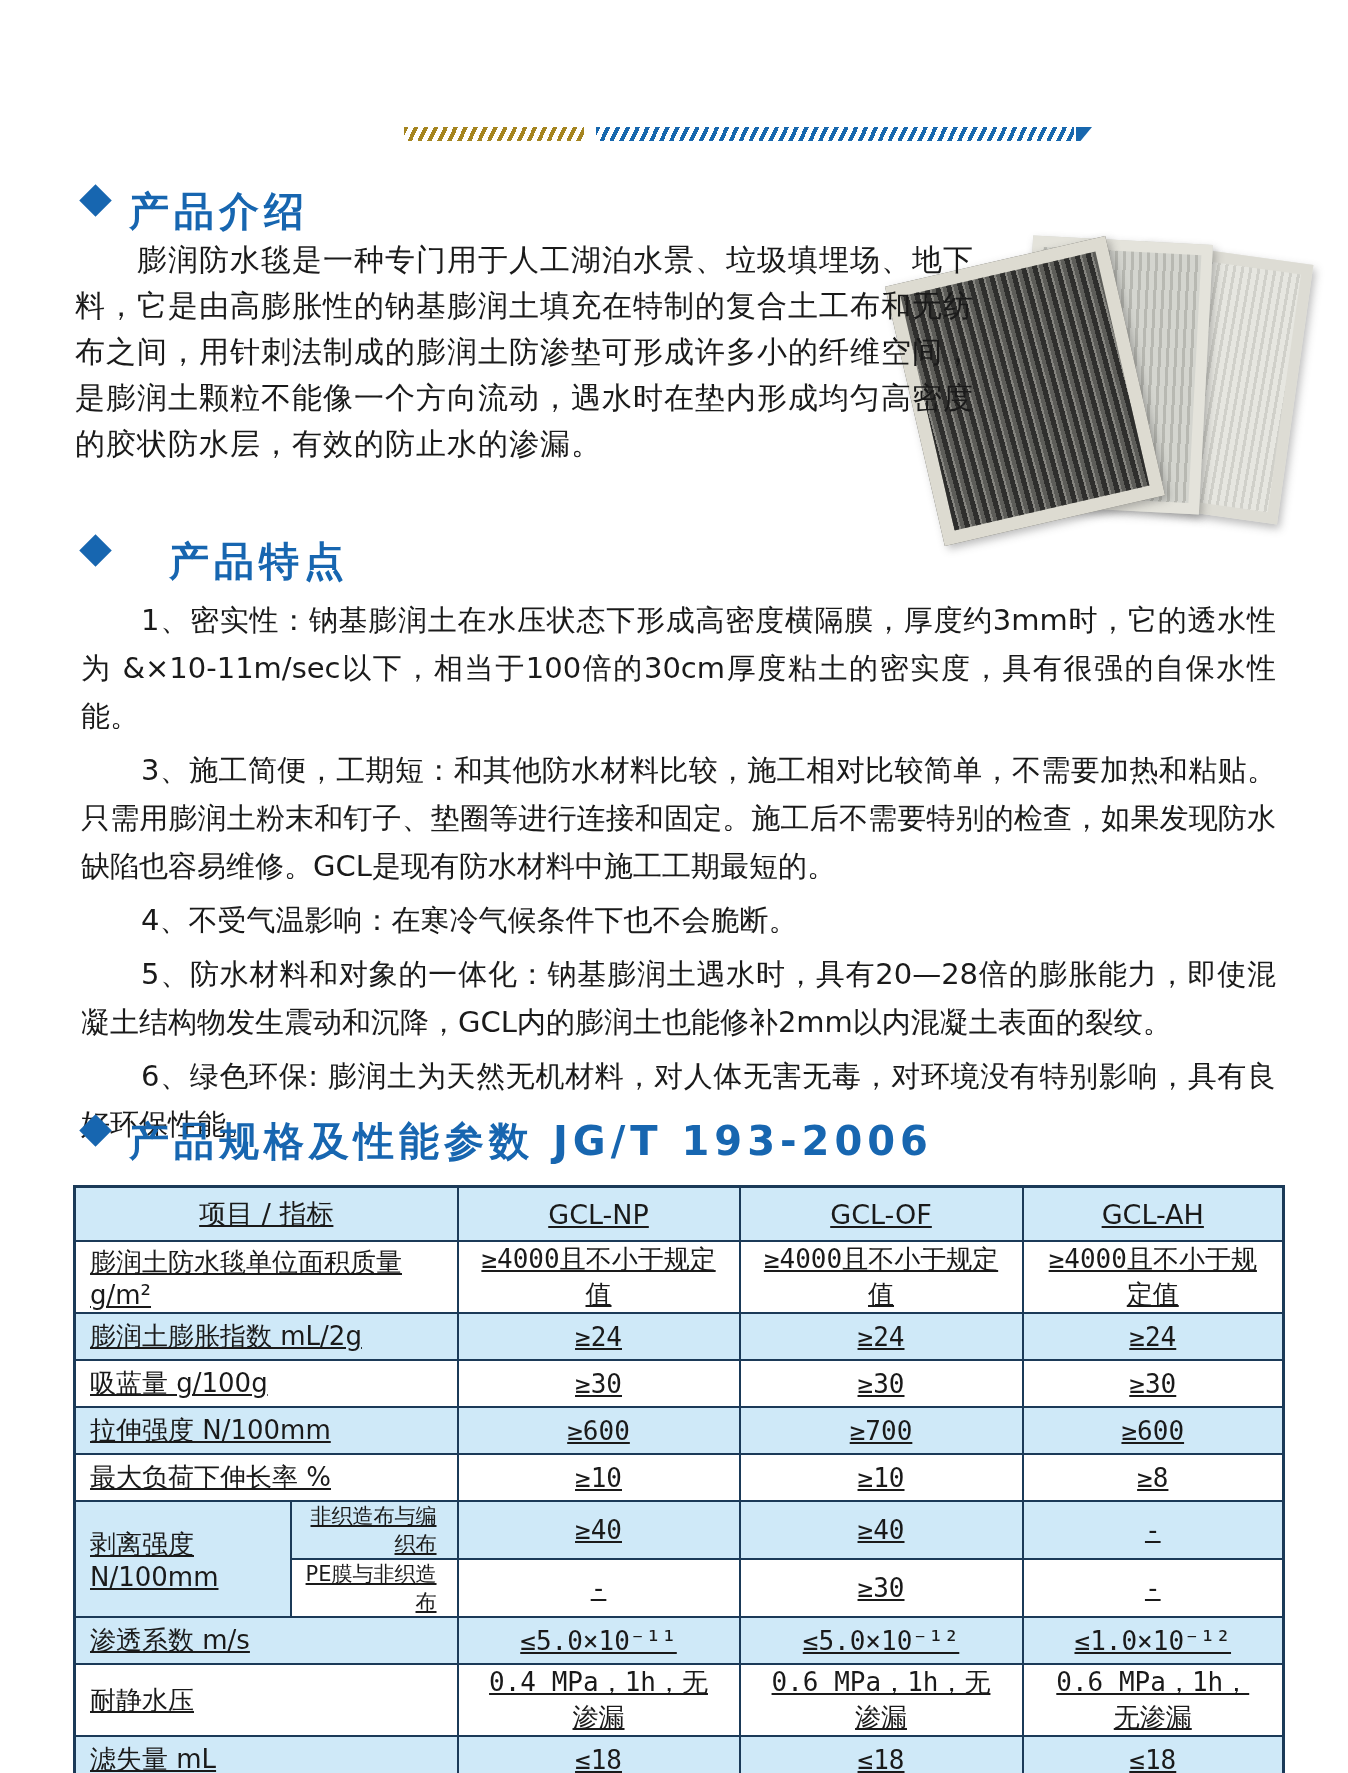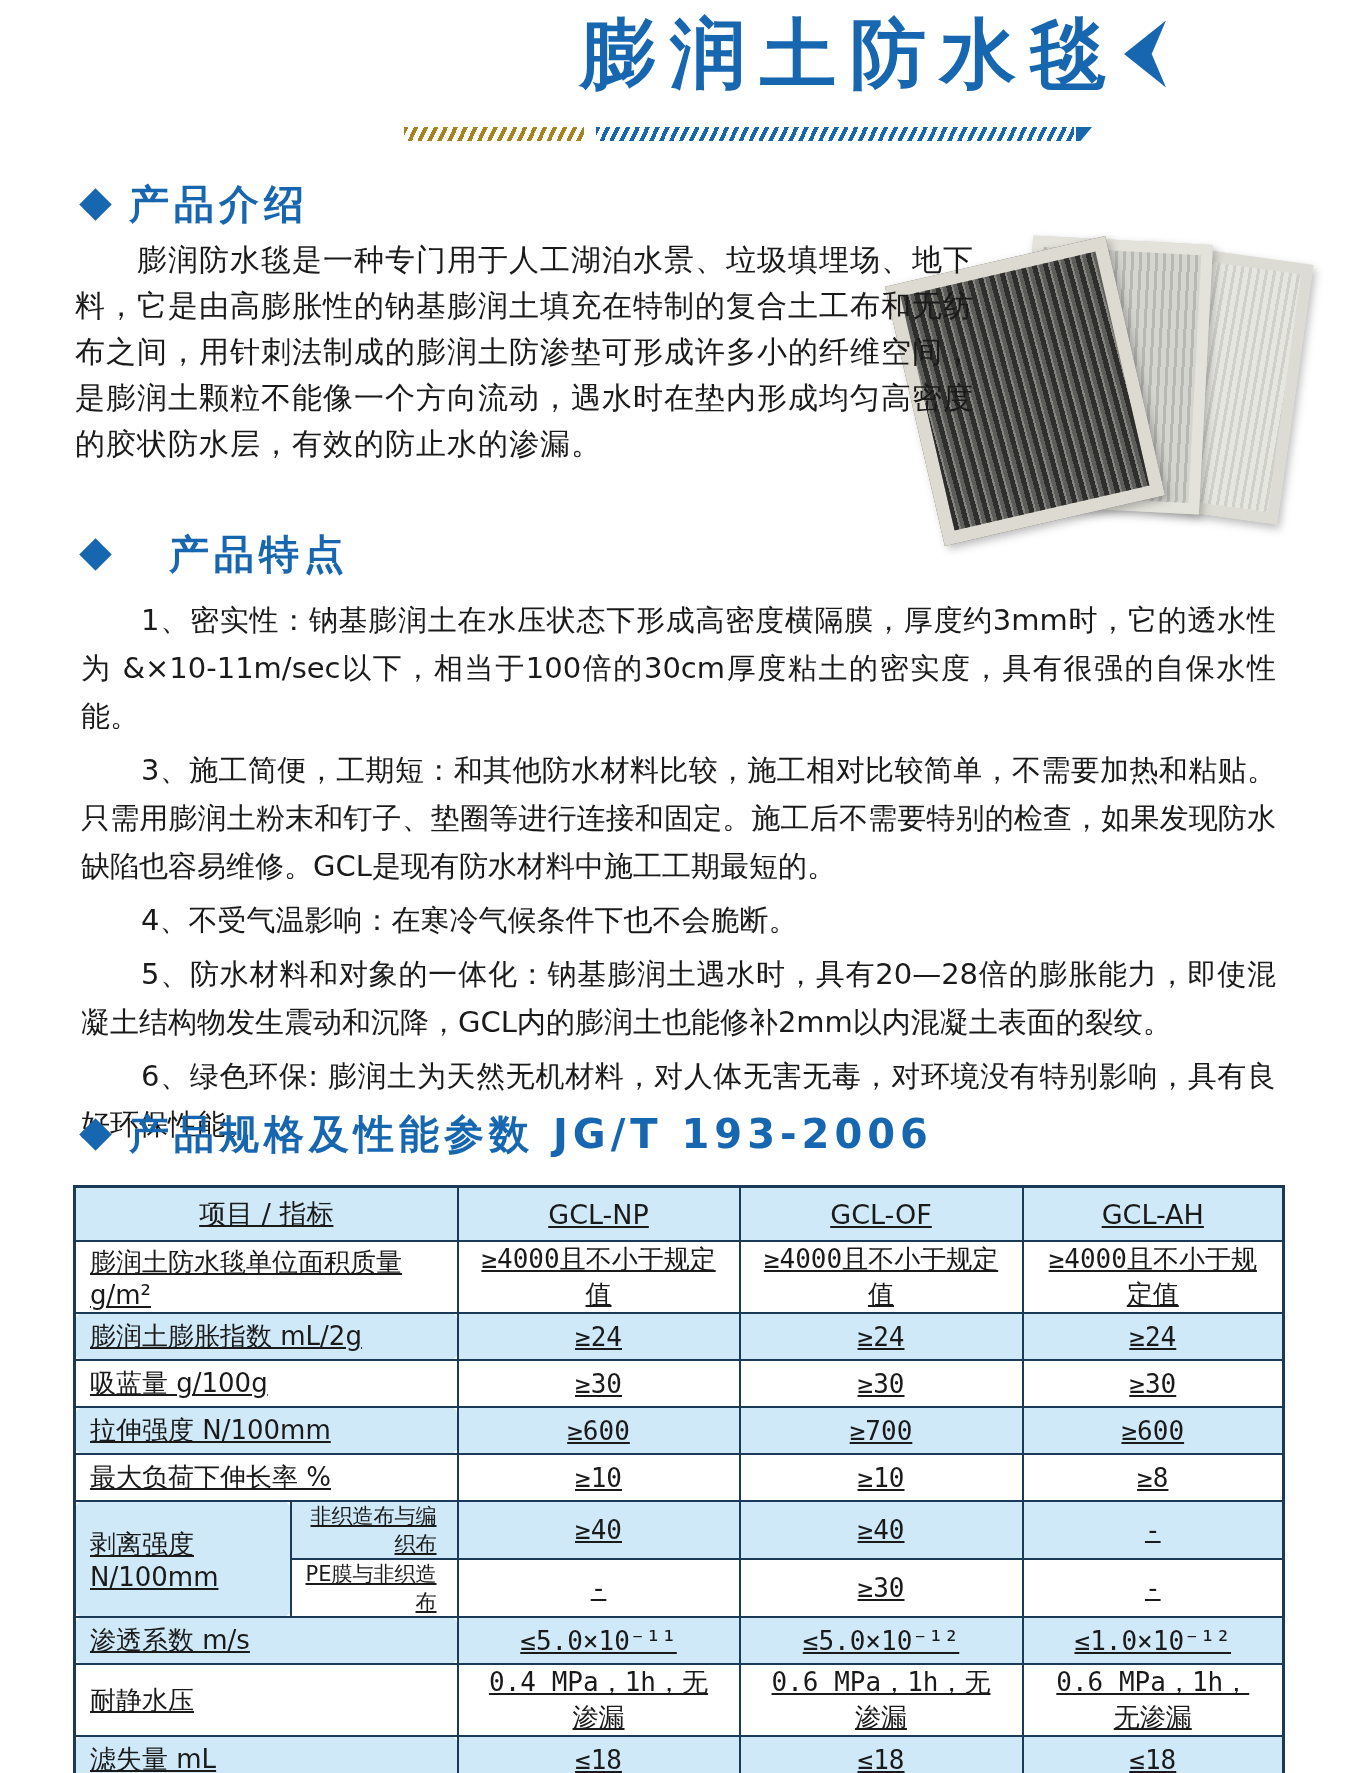--- a/index.html
+++ b/index.html
@@ -12,21 +12,21 @@
               color:#1766b0;letter-spacing:14px;line-height:1;white-space:nowrap;}
   .title-arrow{width:42px;height:68px;margin-left:4px;flex:0 0 auto;}
 
   .stripes{position:absolute;top:127px;left:404px;height:14px;display:flex;align-items:stretch;}
   .stripe-gold{width:180px;background:repeating-linear-gradient(115deg,#a5841f 0 4px,transparent 4px 9px);}
   .stripe-gap{width:12px;}
   .stripe-blue{width:478px;background:repeating-linear-gradient(115deg,#1767ae 0 4px,transparent 4px 9px);}
   .stripe-cap{width:16px;background:#1767ae;clip-path:polygon(0 0,100% 0,28% 100%,0 100%);margin-left:2px;}
 
   
-  .sec-head{position:absolute;left:78px;display:flex;align-items:center;}
+  .sec-head{position:absolute;left:78px;display:flex;align-items:flex-start;margin-top:7px;}
   .diamond{width:23px;height:23px;background:#1766b0;transform:rotate(45deg);margin:0 22px 0 6px;flex:0 0 auto;}
   .sec-title{font-size:40px;font-weight:bold;color:#1766b0;letter-spacing:5px;line-height:1.1;white-space:nowrap;}
 
   
   .intro-text{position:absolute;top:237px;left:75px;width:1215px;font-size:30px;line-height:46px;
               letter-spacing:1px;}
   .intro-text .line{white-space:nowrap;}
   .intro-text .line.first{text-indent:62px;}
 
   
@@ -49,38 +49,32 @@
   .features{position:absolute;top:590px;left:75px;width:1207px;font-size:29px;line-height:48px;}
   .features p{margin:6px;text-indent:60px;text-align:justify;}
 
   
   .spec-wrap{position:absolute;top:1185px;left:73px;}
   table.spec{border-collapse:collapse;table-layout:fixed;width:1209px;border:3px solid #1b3a58;}
   table.spec td,table.spec th{border:2px solid #1b3a58;padding:0 20px;overflow:hidden;text-decoration:underline;}
   table.spec th{height:52px;font-size:27px;font-weight:normal;background:#cfe9f8;text-align:center;}
   table.spec td{height:45px;text-align:center;font-size:26px;
                 font-family:"DejaVu Sans Mono","DejaVu Sans","Liberation Mono",monospace;}
-  table.spec td.label{text-align:left;padding-left:14px;font-family:"DejaVu Sans","Liberation Sans",sans-serif;border-radius:9px;}
+  table.spec td.label{text-align:left;padding-left:14px;font-family:"DejaVu Sans","Liberation Sans",sans-serif;}
   table.spec td.sub{text-align:right;padding-left:6px;font-size:21px;
                     font-family:"DejaVu Sans","Liberation Sans",sans-serif;}
   table.spec tr.b td{background:#cfe9f8;}
   table.spec td.force-b{background:#cfe9f8;}
   table.spec td.force-w{background:#ffffff;}
 </style>
 </head>
 <body>
 
 <div class="page">
 
-  <div class="title-row">
-    <div class="page-title">膨润土防水毯</div>
-    <svg class="title-arrow" viewBox="0 0 44 70">
-      <polygon points="44,0 0,35 44,70 29,35" fill="#1766b0"></polygon>
-    </svg>
-  </div>
   <div class="stripes">
     <div class="stripe-gold"></div>
     <div class="stripe-gap"></div>
     <div class="stripe-blue"></div>
     <div class="stripe-cap"></div>
   </div>
 
   <div class="sec-head" style="top:182px;">
     <div class="diamond"></div>
     <div class="sec-title">产品介绍</div>

